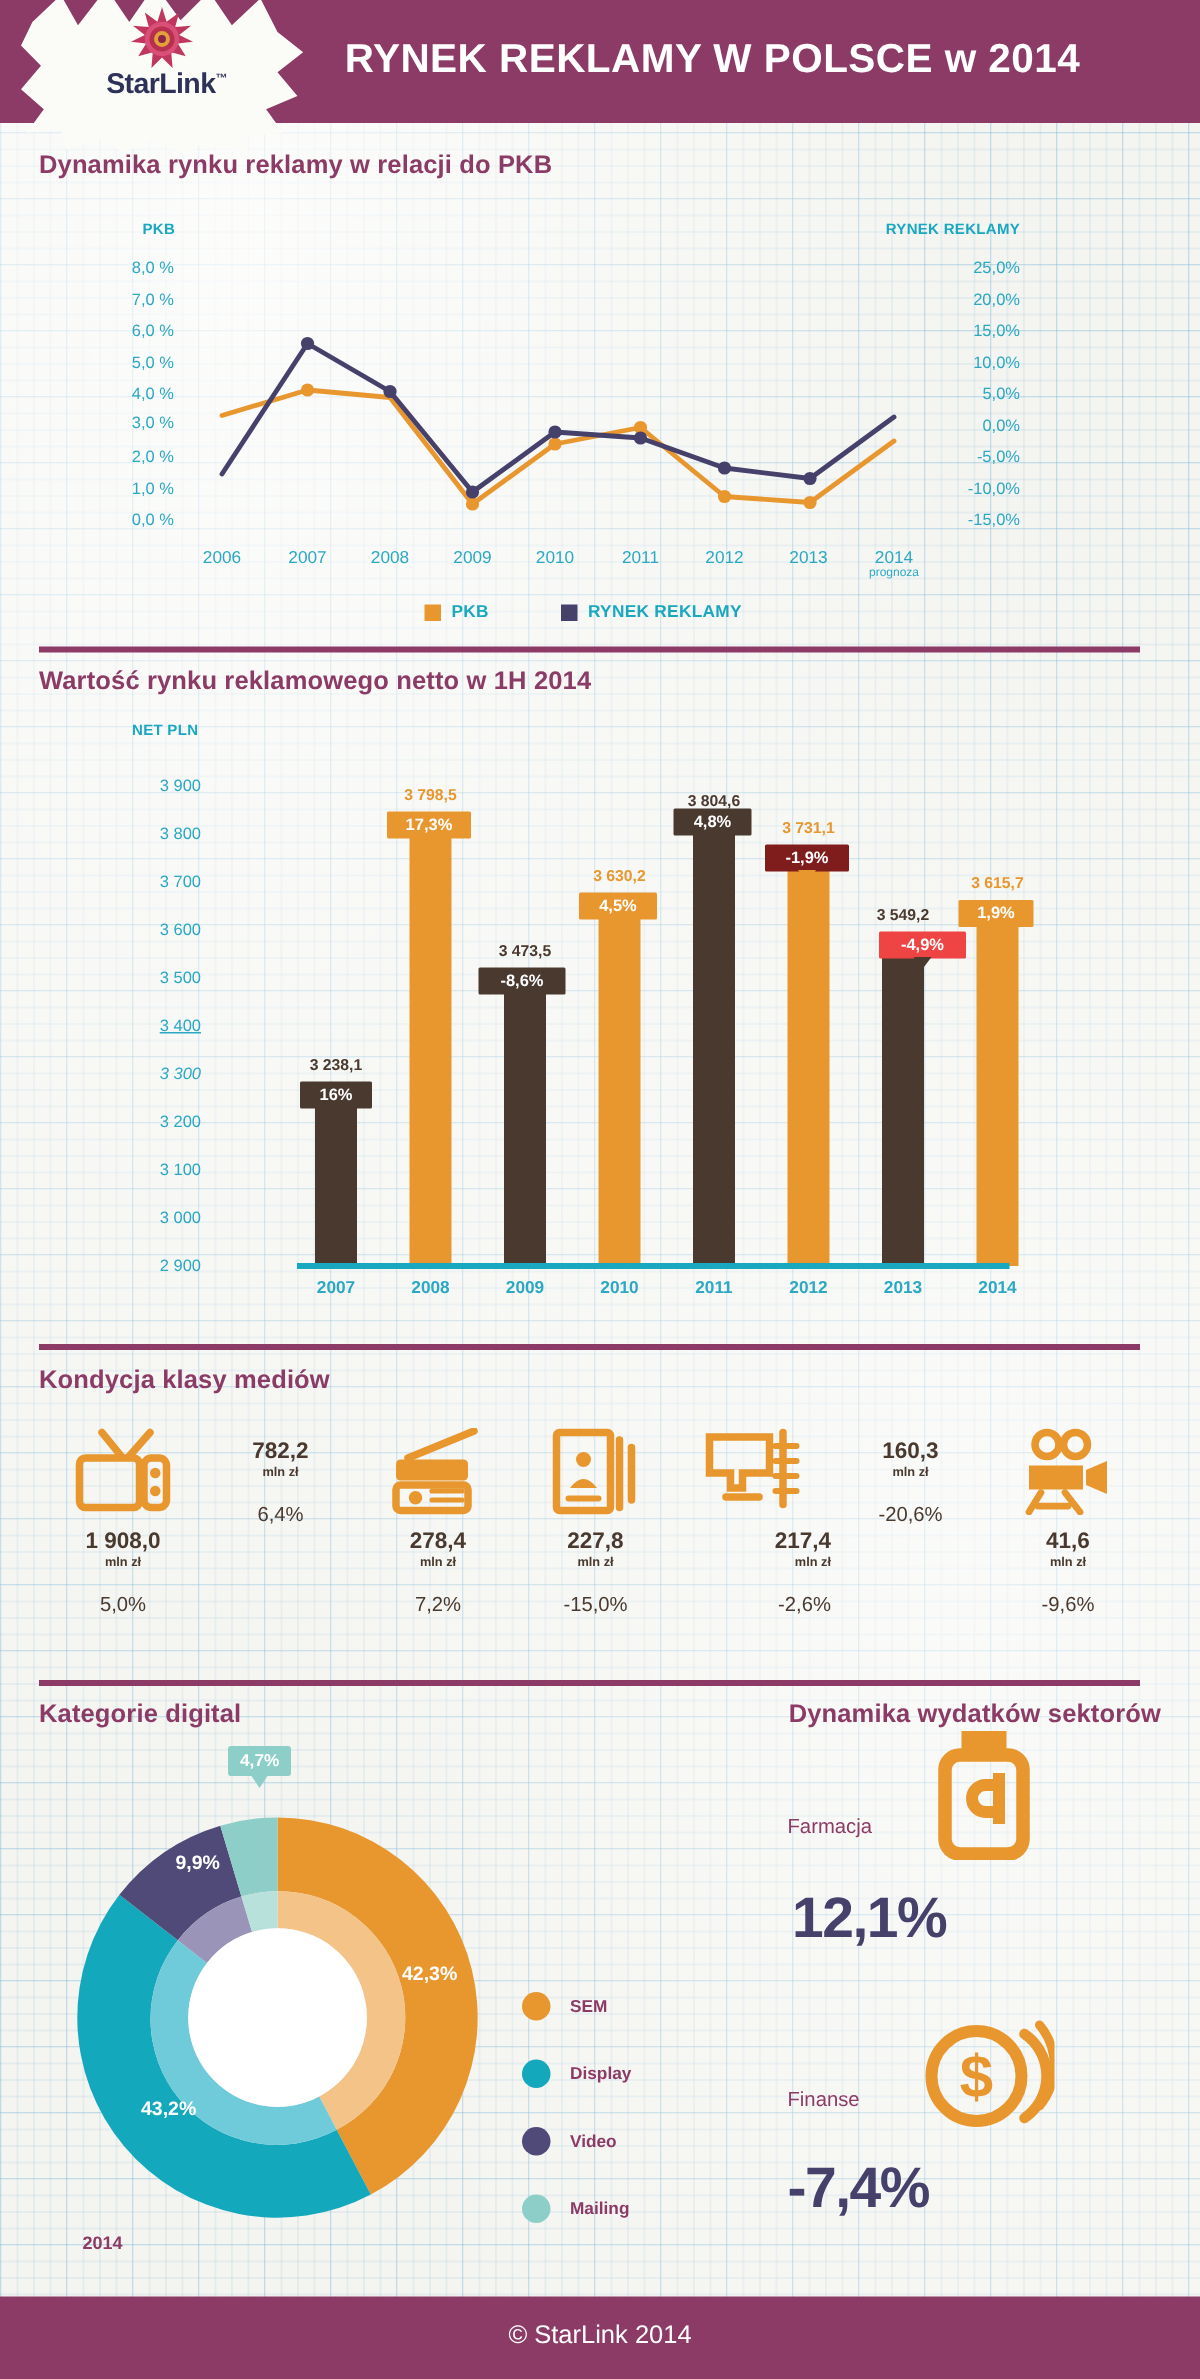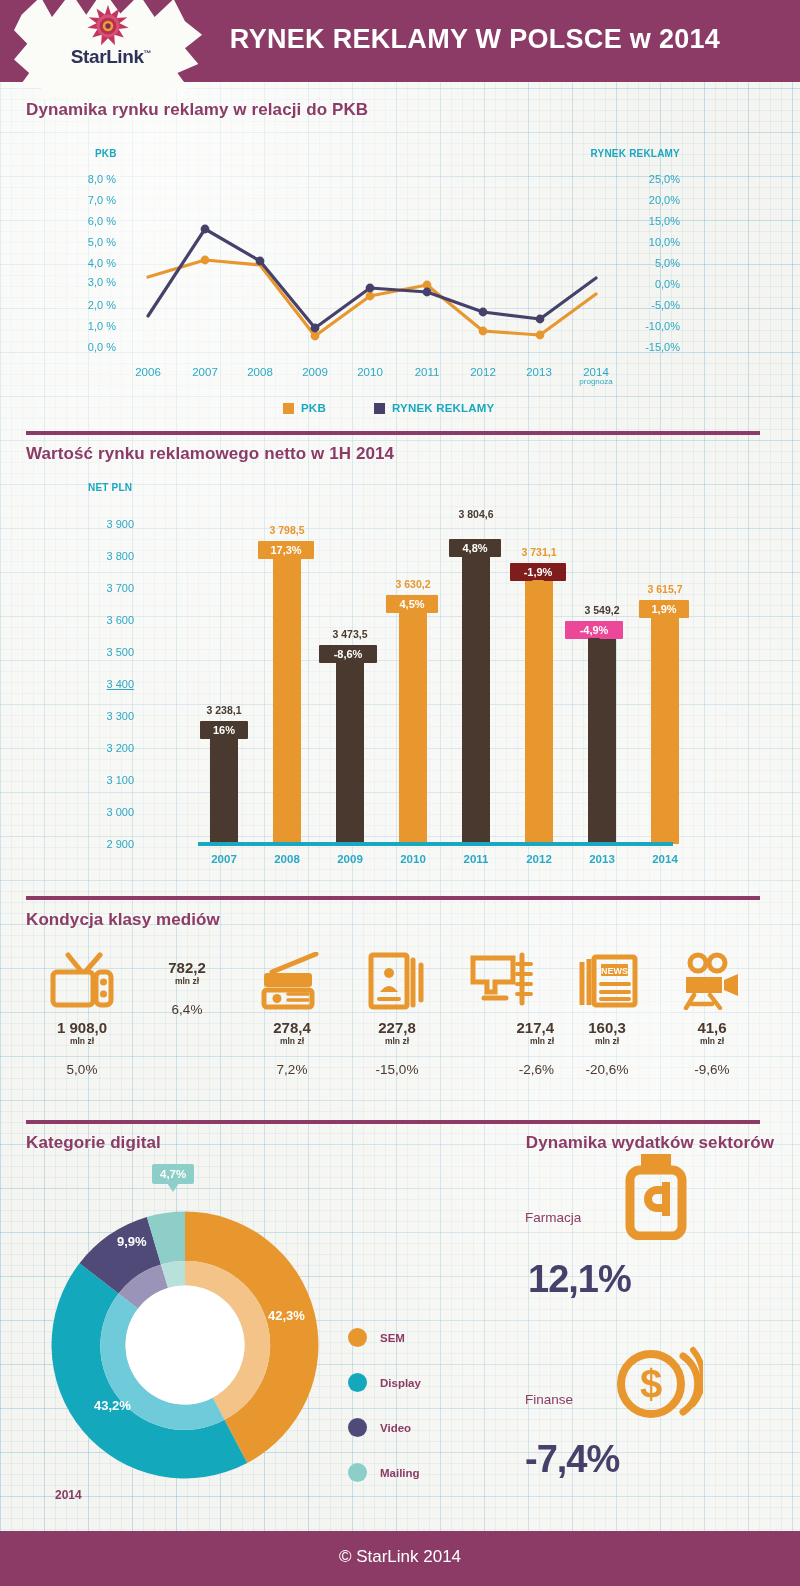--- a/index.html
+++ b/index.html
@@ -230,21 +230,21 @@
 
 <div id="chart2">
   <div class="axis-cap" style="left:88px;top:50px;">NET PLN</div>
 
   <div class="tick r" style="left:58px;top:86px;width:76px;">3 900</div>
   <div class="tick r" style="left:58px;top:118px;width:76px;">3 800</div>
   <div class="tick r" style="left:58px;top:150px;width:76px;">3 700</div>
   <div class="tick r" style="left:58px;top:182px;width:76px;">3 600</div>
   <div class="tick r" style="left:58px;top:214px;width:76px;">3 500</div>
   <div class="tick r" style="left:58px;top:246px;width:76px;text-decoration:underline;">3 400</div>
-  <div class="tick r" style="left:58px;top:278px;width:76px;">3 300</div>
+  <div class="tick r" style="left:58px;top:278px;width:76px;font-style:italic;">3 300</div>
   <div class="tick r" style="left:58px;top:310px;width:76px;">3 200</div>
   <div class="tick r" style="left:58px;top:342px;width:76px;">3 100</div>
   <div class="tick r" style="left:58px;top:374px;width:76px;">3 000</div>
   <div class="tick r" style="left:58px;top:406px;width:76px;">2 900</div>
 
   <div style="position:absolute;left:150px;top:0;width:520px;height:412px;">
 
     <div class="bar" style="left:60px;height:108px;background:#4a392e;"></div>
     <div class="bar-val" style="left:27px;top:272px;width:94px;color:#4a392e;">3 238,1</div>
     <div class="bar-bub" style="left:50px;top:289px;width:34px;background:#4a392e;color:#4a392e;"><span style="color:#fff;">16%</span></div>
@@ -255,30 +255,30 @@
 
     <div class="bar" style="left:186px;height:184px;background:#4a392e;"></div>
     <div class="bar-val" style="left:153px;top:196px;width:94px;color:#4a392e;">3 473,5</div>
     <div class="bar-bub" style="left:169px;top:213px;width:44px;background:#4a392e;color:#4a392e;"><span style="color:#fff;">-8,6%</span></div>
 
     <div class="bar" style="left:249px;height:234px;background:#e8972f;"></div>
     <div class="bar-val" style="left:216px;top:146px;width:94px;color:#e8972f;">3 630,2</div>
     <div class="bar-bub" style="left:236px;top:163px;width:38px;background:#e8972f;color:#e8972f;"><span style="color:#fff;">4,5%</span></div>
 
     <div class="bar" style="left:312px;height:290px;background:#4a392e;"></div>
-    <div class="bar-val" style="left:279px;top:76px;width:94px;color:#4a392e;">3 804,6</div>
+    <div class="bar-val" style="left:279px;top:96px;width:94px;color:#4a392e;">3 804,6</div>
     <div class="bar-bub" style="left:299px;top:107px;width:38px;background:#4a392e;color:#4a392e;"><span style="color:#fff;">4,8%</span></div>
 
     <div class="bar" style="left:375px;height:266px;background:#e8972f;"></div>
     <div class="bar-val" style="left:342px;top:114px;width:94px;color:#e8972f;">3 731,1</div>
     <div class="bar-bub" style="left:360px;top:131px;width:42px;background:#7f1d1d;color:#e8972f;"><span style="color:#fff;">-1,9%</span></div>
 
     <div class="bar" style="left:438px;height:208px;background:#4a392e;"></div>
     <div class="bar-val" style="left:405px;top:172px;width:94px;color:#4a392e;">3 549,2</div>
-    <div class="bar-bub" style="left:415px;top:189px;width:44px;background:#ec4899;color:#4a392e;"><span style="color:#fff;">-4,9%</span></div>
+    <div class="bar-bub" style="left:436px;top:189px;width:44px;background:#ef4444;color:#4a392e;"><span style="color:#fff;">-4,9%</span></div>
 
     <div class="bar" style="left:501px;height:229px;background:#e8972f;"></div>
     <div class="bar-val" style="left:468px;top:151px;width:94px;color:#e8972f;">3 615,7</div>
     <div class="bar-bub" style="left:489px;top:168px;width:36px;background:#e8972f;color:#e8972f;"><span style="color:#fff;">1,9%</span></div>
   </div>
 
   <div id="baseline" style="left:198px;top:410px;width:475px;"></div>
 
   <div class="xlab" style="left:194px;top:421px;width:60px;font-weight:bold;">2007</div>
   <div class="xlab" style="left:257px;top:421px;width:60px;font-weight:bold;">2008</div>
@@ -356,29 +356,20 @@
         <path d="M52 3 v48" stroke-linecap="round"></path>
         <path d="M47 12 h14 M47 22 h14 M47 32 h14 M47 42 h14" stroke-width="4" stroke-linecap="round"></path>
       </svg>
     </div>
     <div class="media-val">217,4</div>
     <div class="media-unit">mln zł</div>
     <div class="media-chg">-2,6%</div>
   </div>
 
   <div class="media-cell" style="left:555px;top:55px;">
-    <div class="media-ico">
-      <svg width="64" height="58" viewBox="0 0 64 58" fill="none" stroke="#e8972f" stroke-width="5">
-        <path d="M7 10 v43 M14 7 v46"></path>
-        <rect x="19" y="5" width="41" height="48" rx="2"></rect>
-        <rect x="26" y="12" width="27" height="12" rx="1" fill="#e8972f" stroke="none"></rect>
-        <text x="39.5" y="22" font-family="Liberation Sans, sans-serif" font-size="9" font-weight="bold" fill="#fbfbf8" stroke="none" text-anchor="middle">NEWS</text>
-        <path d="M26 32 h28 M26 40 h28 M26 47 h28" stroke-width="4" stroke-linecap="round"></path>
-      </svg>
-    </div>
     <div class="media-val">160,3</div>
     <div class="media-unit">mln zł</div>
     <div class="media-chg">-20,6%</div>
   </div>
 
   <div class="media-cell" style="left:660px;top:55px;">
     <div class="media-ico">
       <svg width="64" height="58" viewBox="0 0 64 58" fill="none" stroke="#e8972f" stroke-width="5">
         <circle cx="18" cy="11" r="8"></circle>
         <circle cx="37" cy="11" r="8"></circle>

